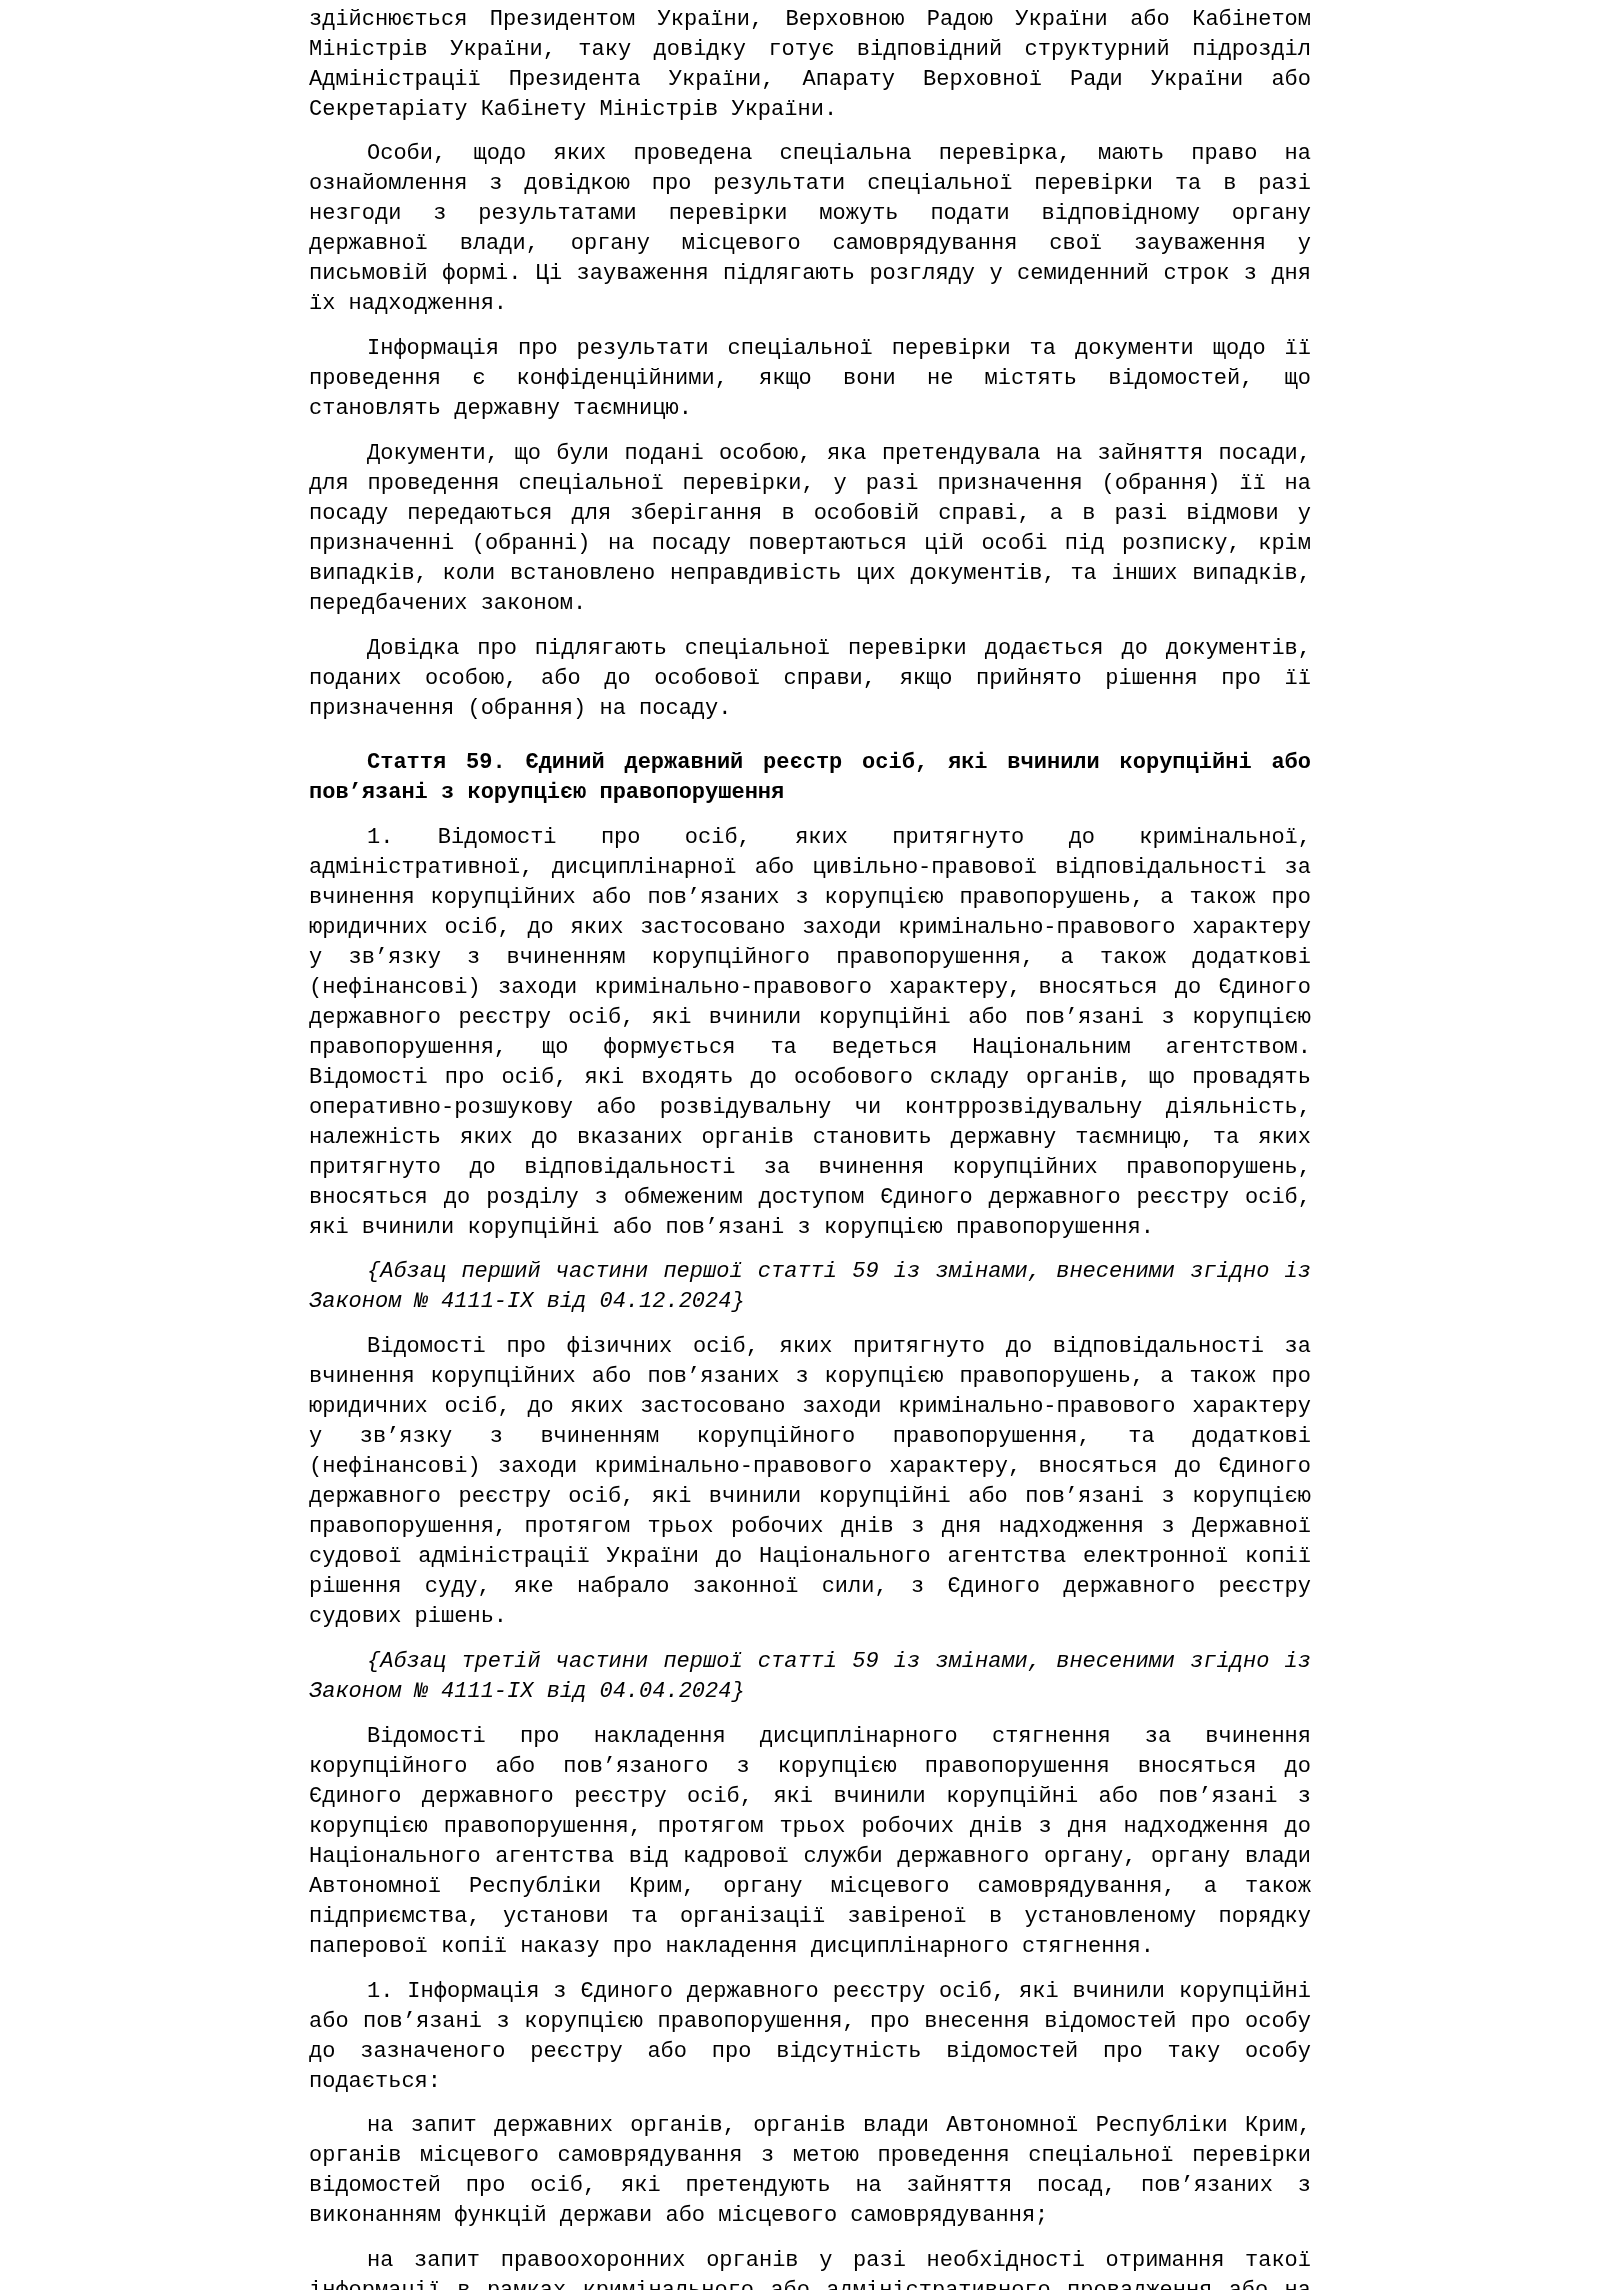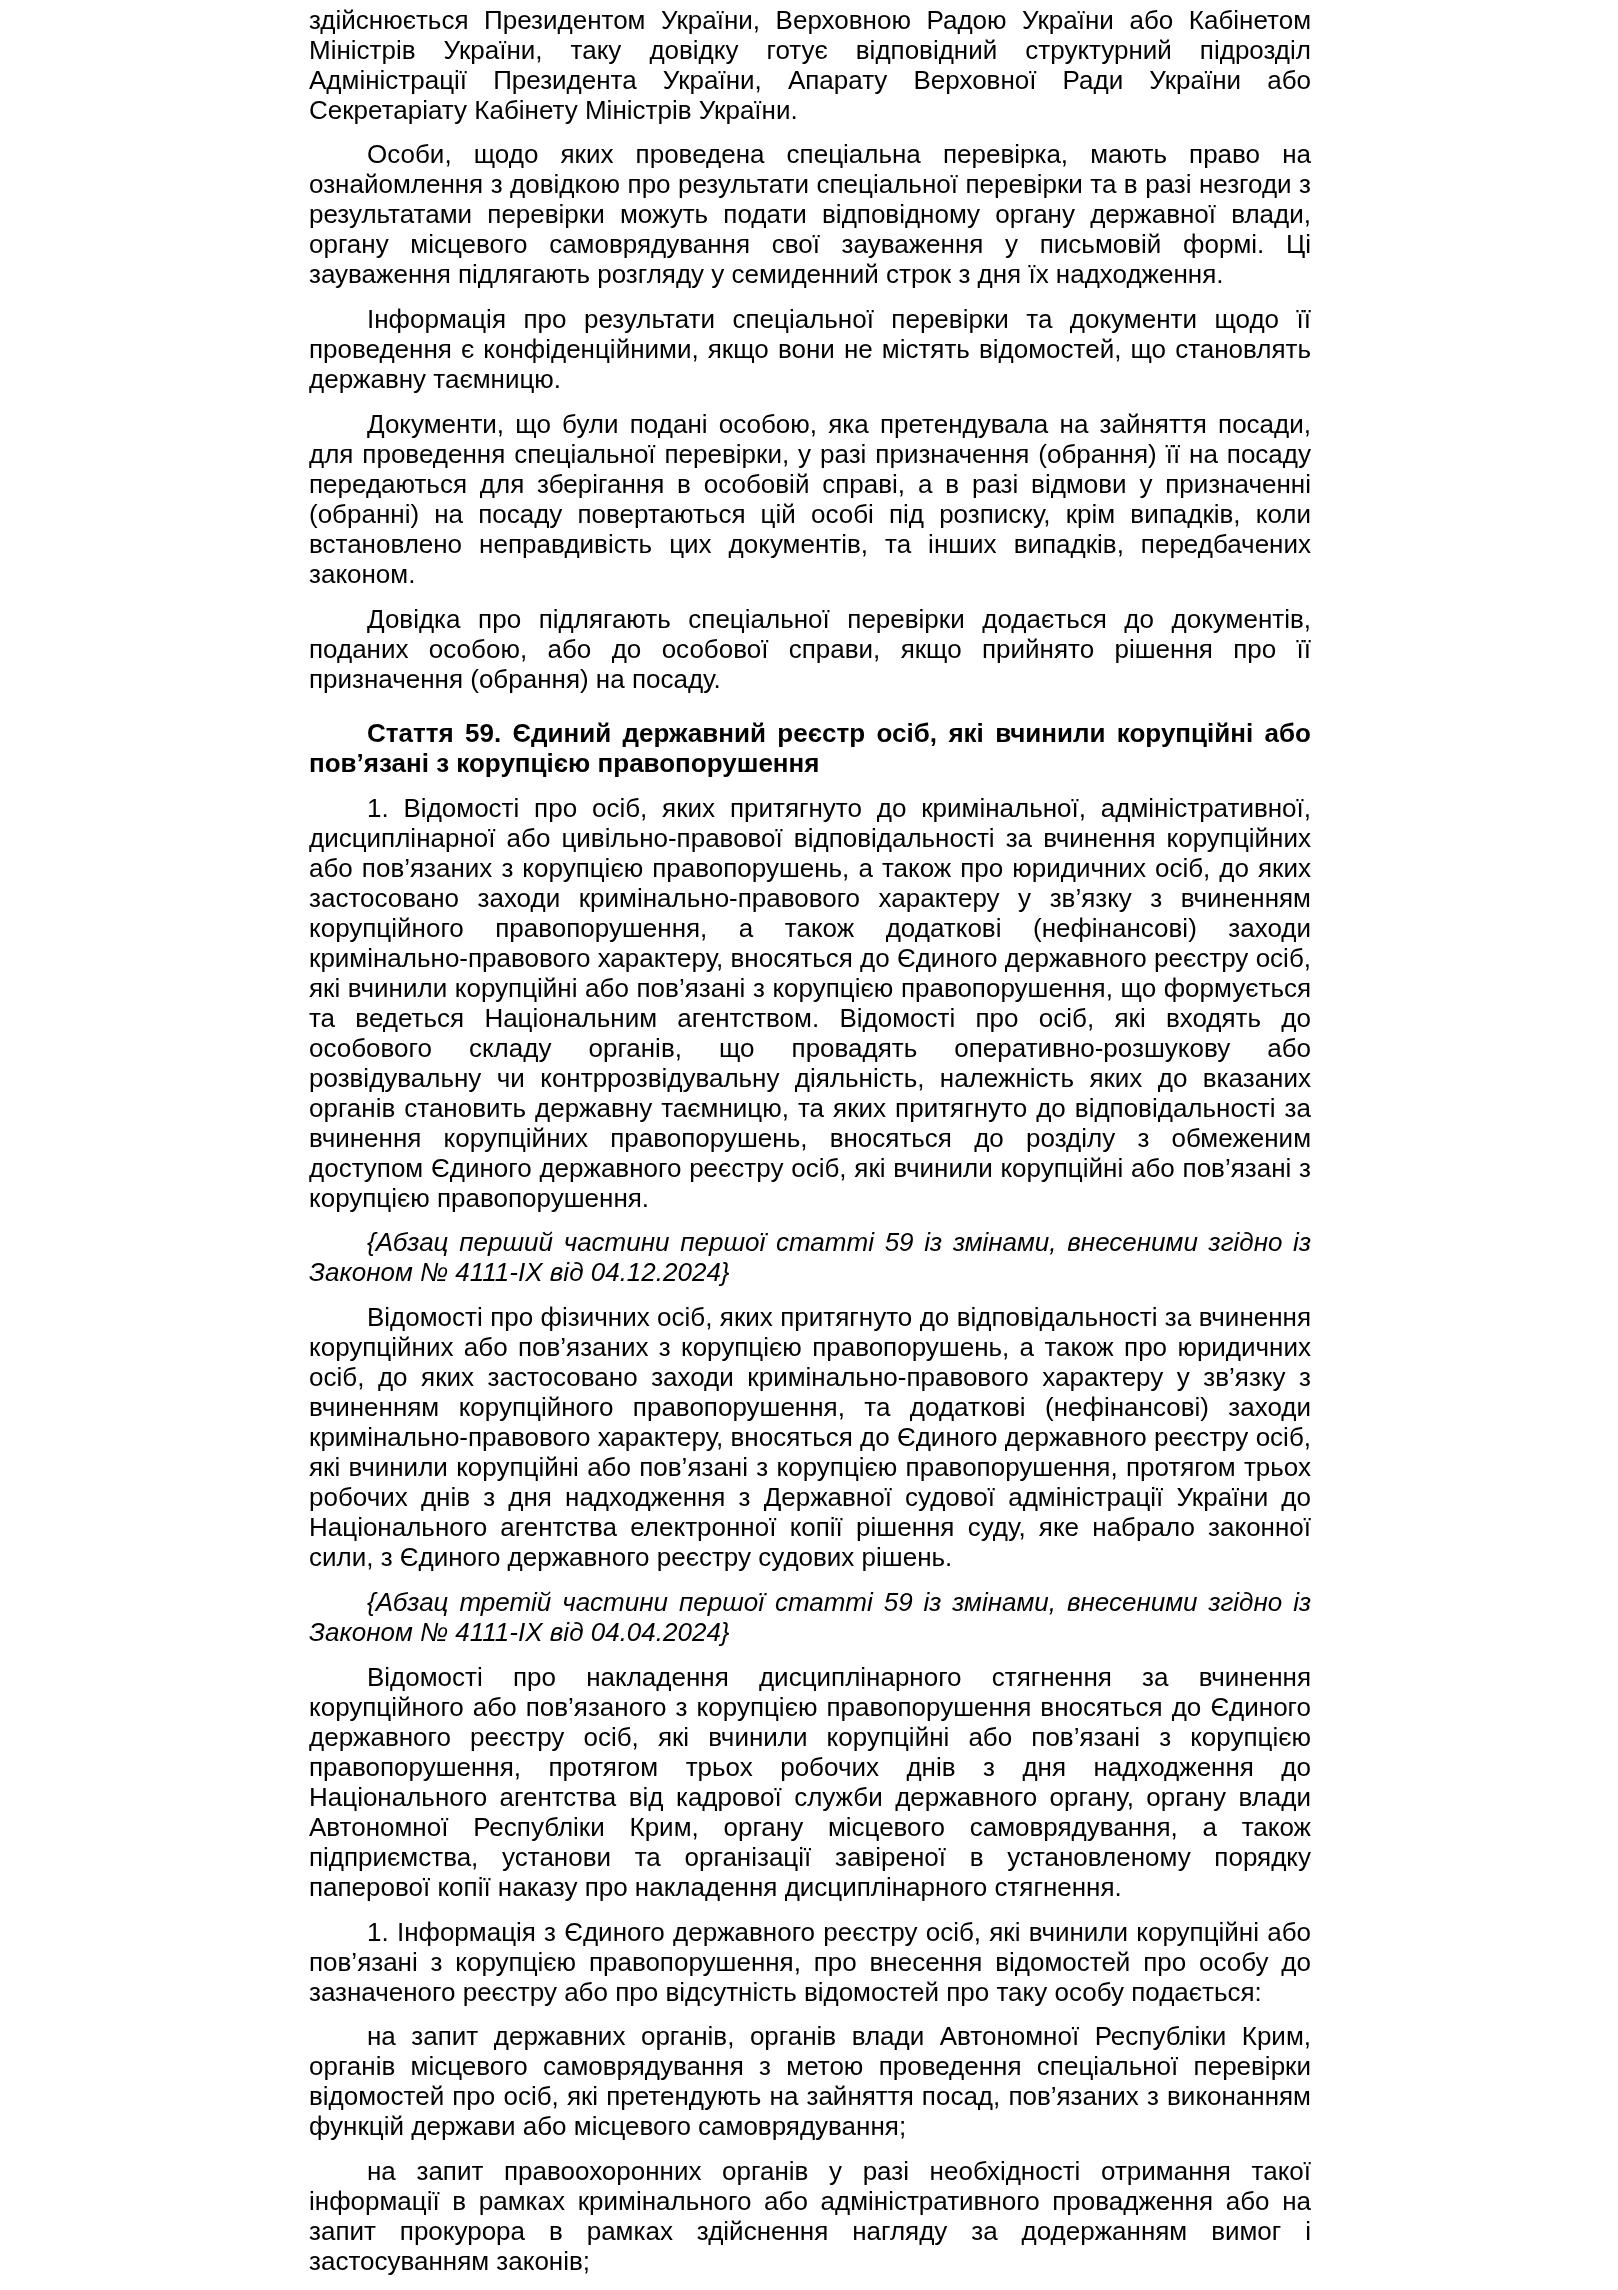--- a/index.html
+++ b/index.html
@@ -13,22 +13,22 @@
     overflow: hidden;
   }
   .page {
     box-sizing: border-box;
     width: 1619px;
     height: 2291px;
     padding: 4.6px 308px 0 309px;
     background: #ffffff;
   }
   .para {
-    font-family: Liberation Sans, sans-serif;
-    font-size: 26px;
+    font-family: Liberation Mono, monospace;
+    font-size: 22px;
     line-height: 30px;
     color: #000000;
     text-align: justify;
     margin: 0 0 14.8px 0;
   }
   .indent { text-indent: 58px; }
   .heading { font-weight: bold; margin-top: 24px; }
   .note { font-style: italic; }
   .lead { font-weight: bold; }
 </style>

